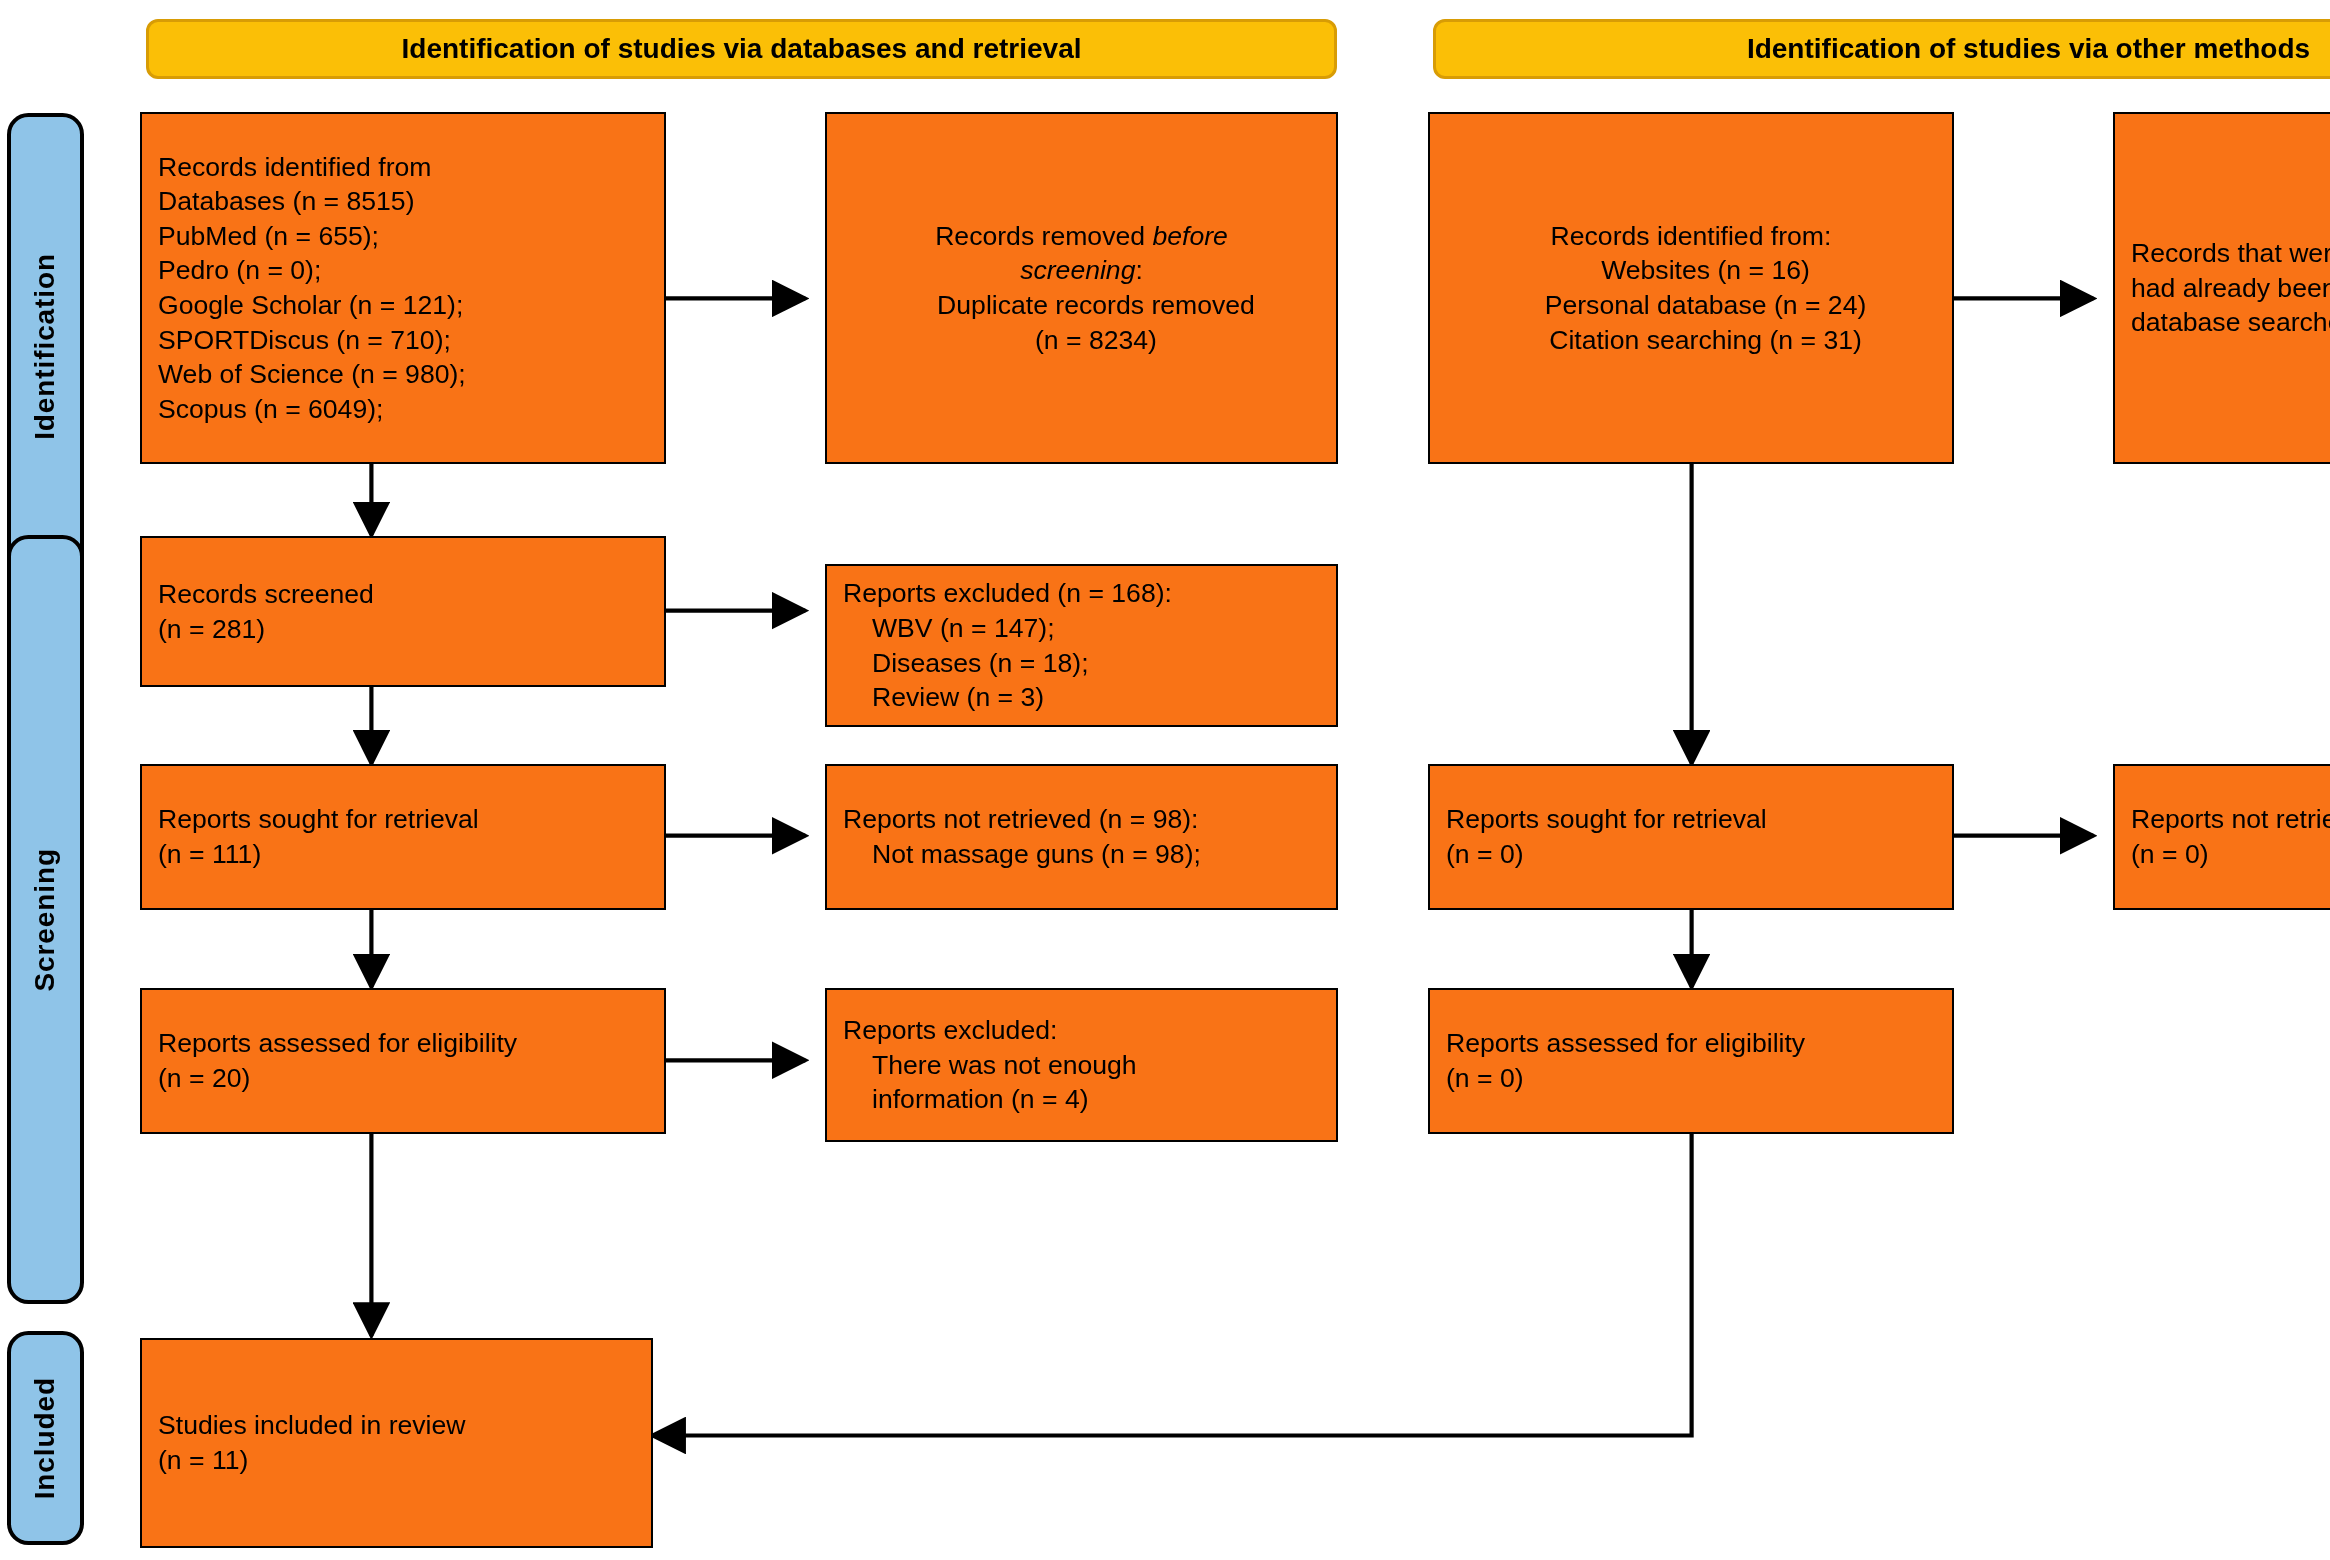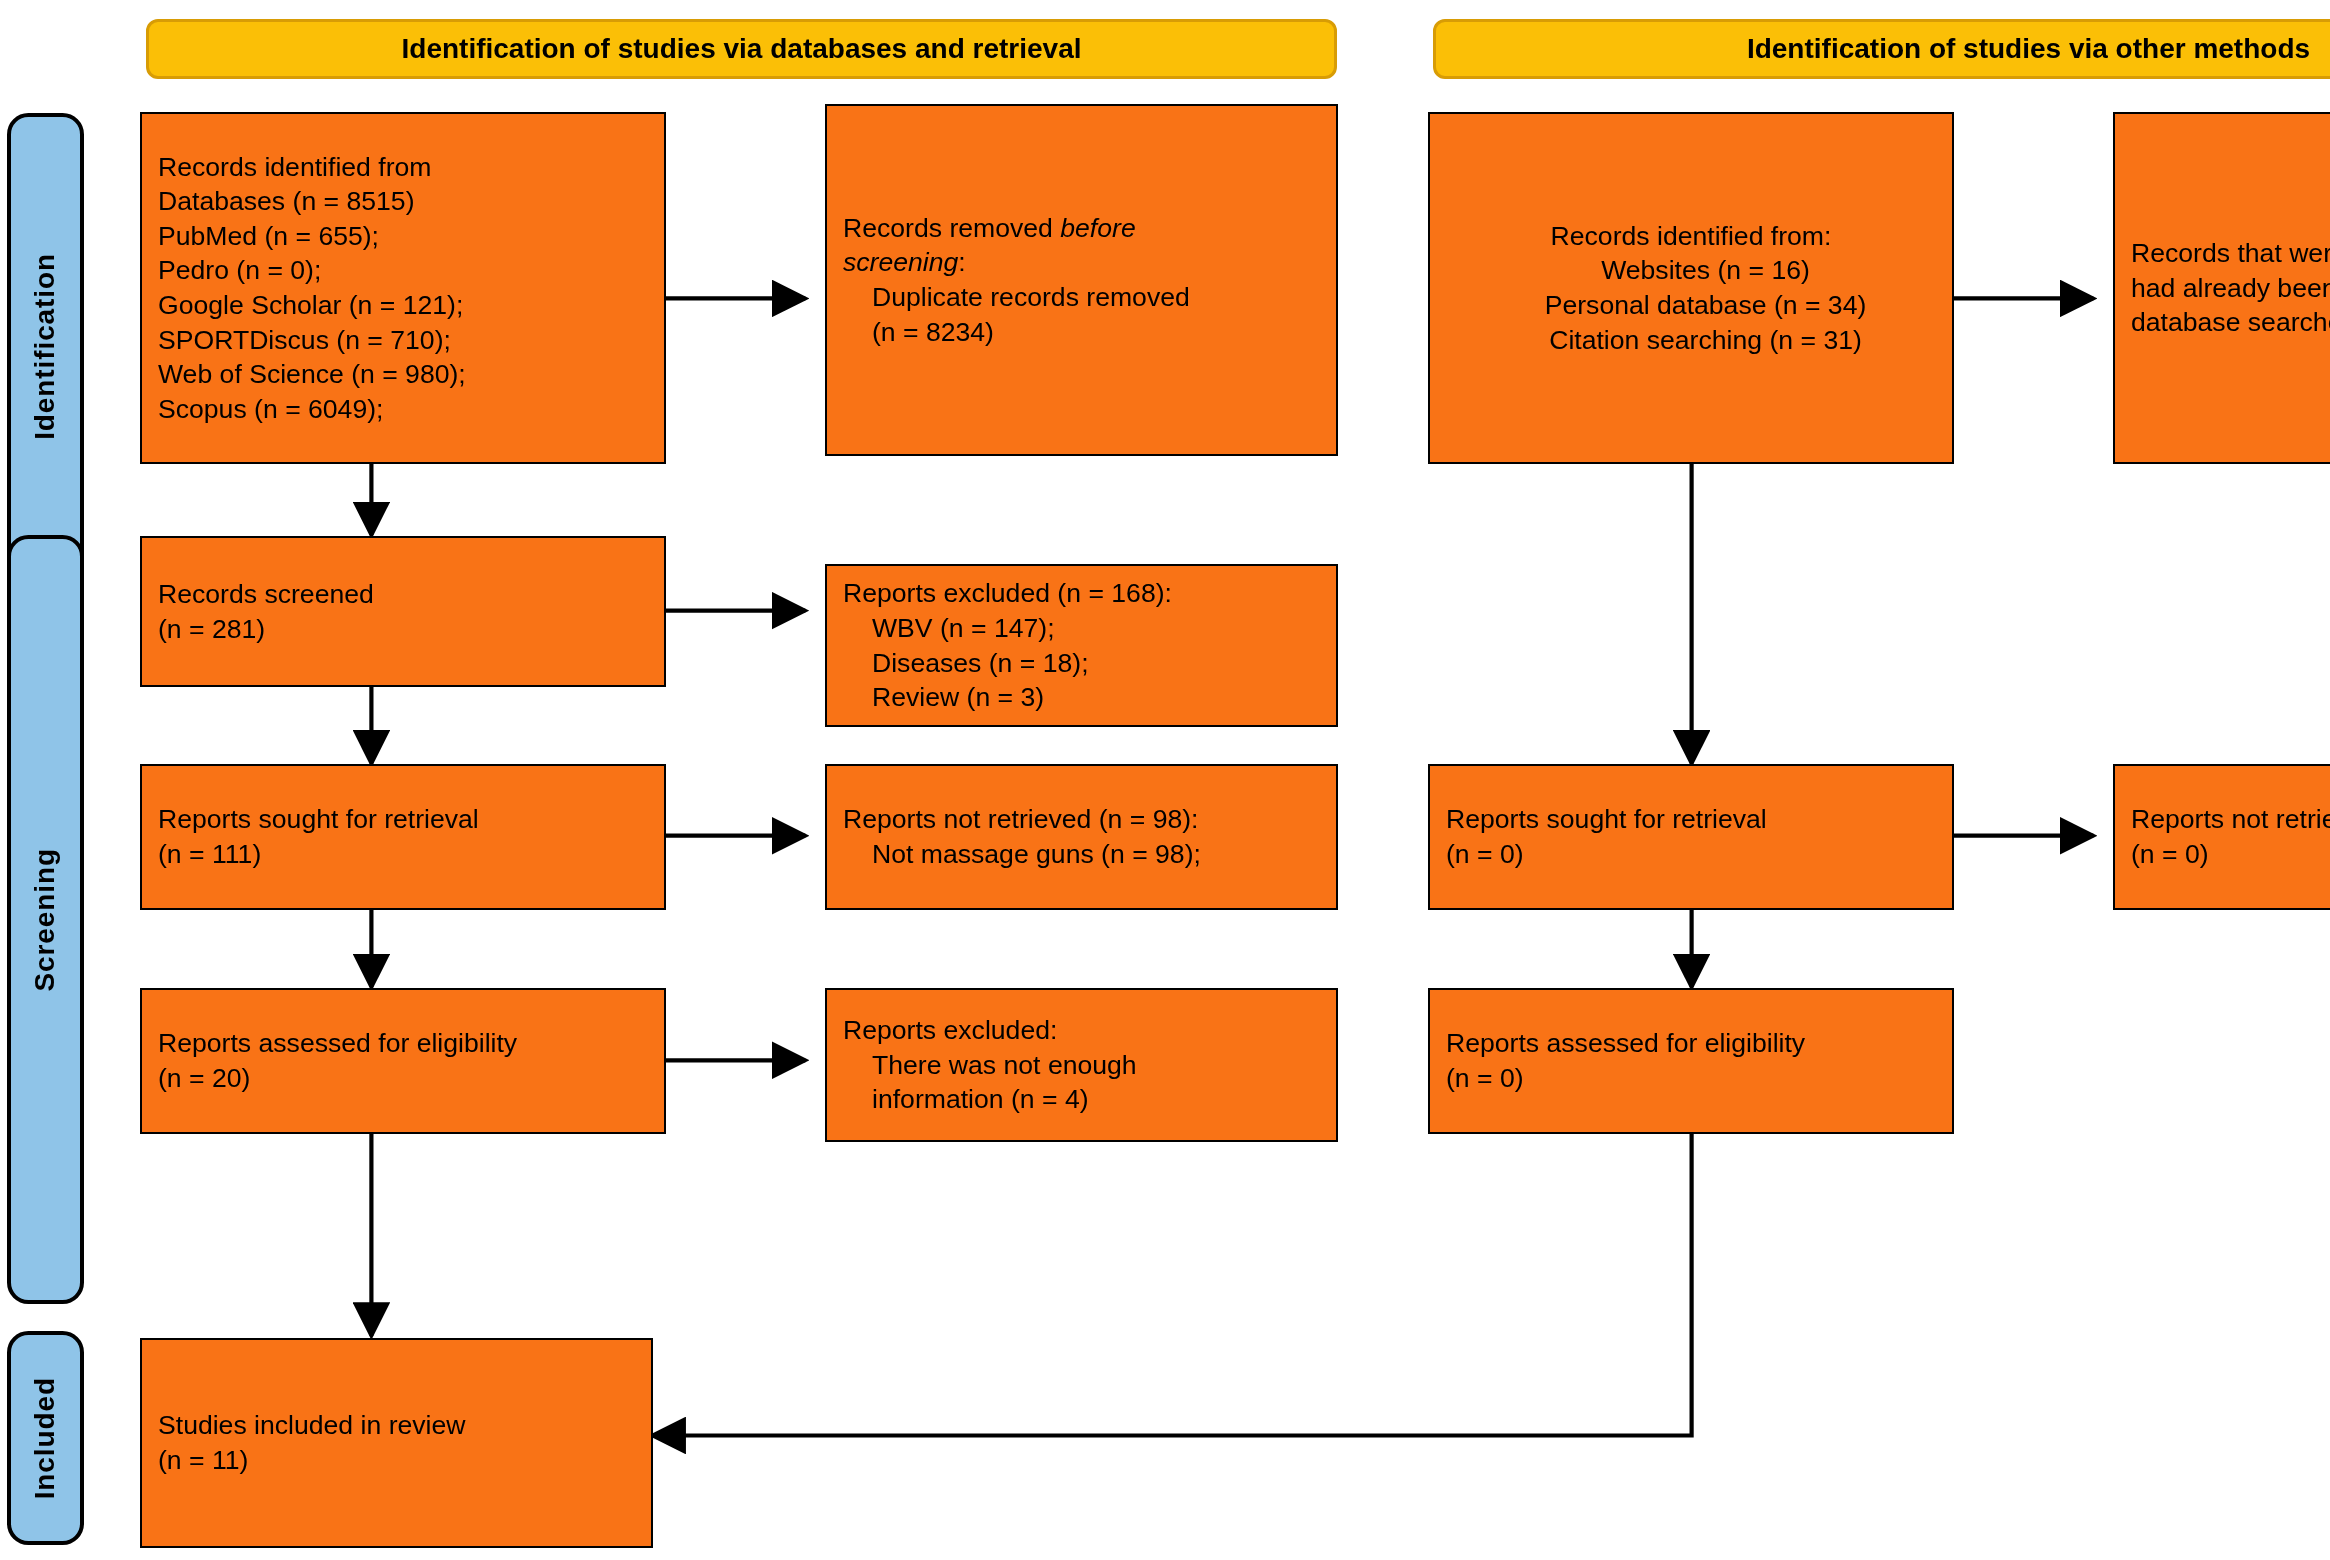--- a/index.html
+++ b/index.html
@@ -149,31 +149,31 @@
     <span class="line">Records identified from</span>
     <span class="line">Databases (n = 8515)</span>
     <span class="line">PubMed (n = 655);</span>
     <span class="line">Pedro (n = 0);</span>
     <span class="line">Google Scholar (n = 121);</span>
     <span class="line">SPORTDiscus (n = 710);</span>
     <span class="line">Web of Science (n = 980);</span>
     <span class="line">Scopus (n = 6049);</span>
   </div>
 
-  <div class="flow-box" style="left:825px; top:104px; width:513px; height:352px;">
+  <div class="flow-box" style="left:825px; top:112px; width:513px; height:352px;text-align:center;">
     <span class="line"><span>Records removed </span><i>before</i></span>
     <span class="line"><i>screening</i><span>:</span></span>
     <span class="line ind">Duplicate records removed</span>
     <span class="line ind">(n = 8234)</span>
   </div>
 
   <div class="flow-box" style="left:1428px; top:112px; width:526px; height:352px;align-items:center;">
     <span class="line">Records identified from:</span>
     <span class="line ind">Websites (n = 16)</span>
-    <span class="line ind">Personal database (n = 34)</span>
+    <span class="line ind">Personal database (n = 24)</span>
     <span class="line ind">Citation searching (n = 31)</span>
   </div>
 
   <div class="flow-box" style="left:2113px; top:112px; width:513px; height:352px;">
     <span class="line">Records that were duplicated or</span>
     <span class="line">had already been identified in the</span>
     <span class="line">database searches (n = 71)</span>
   </div>
 
   <div class="flow-box" style="left:140px; top:536px; width:526px; height:151px;">

